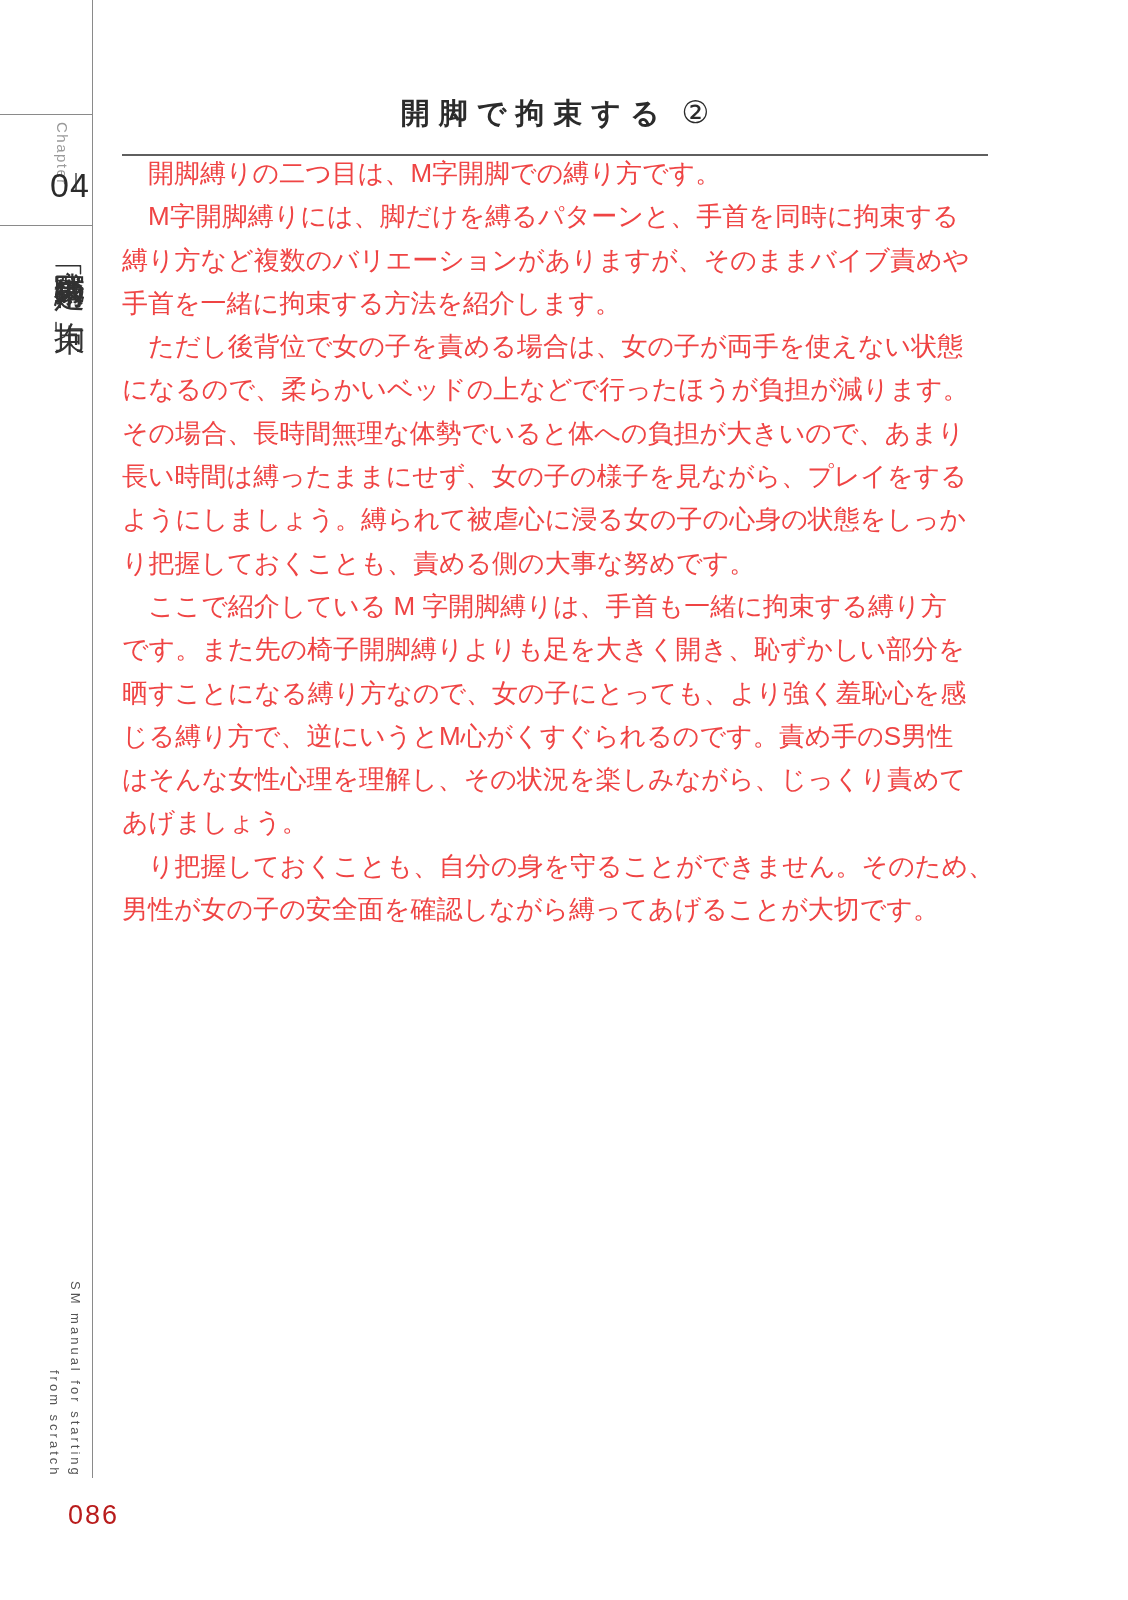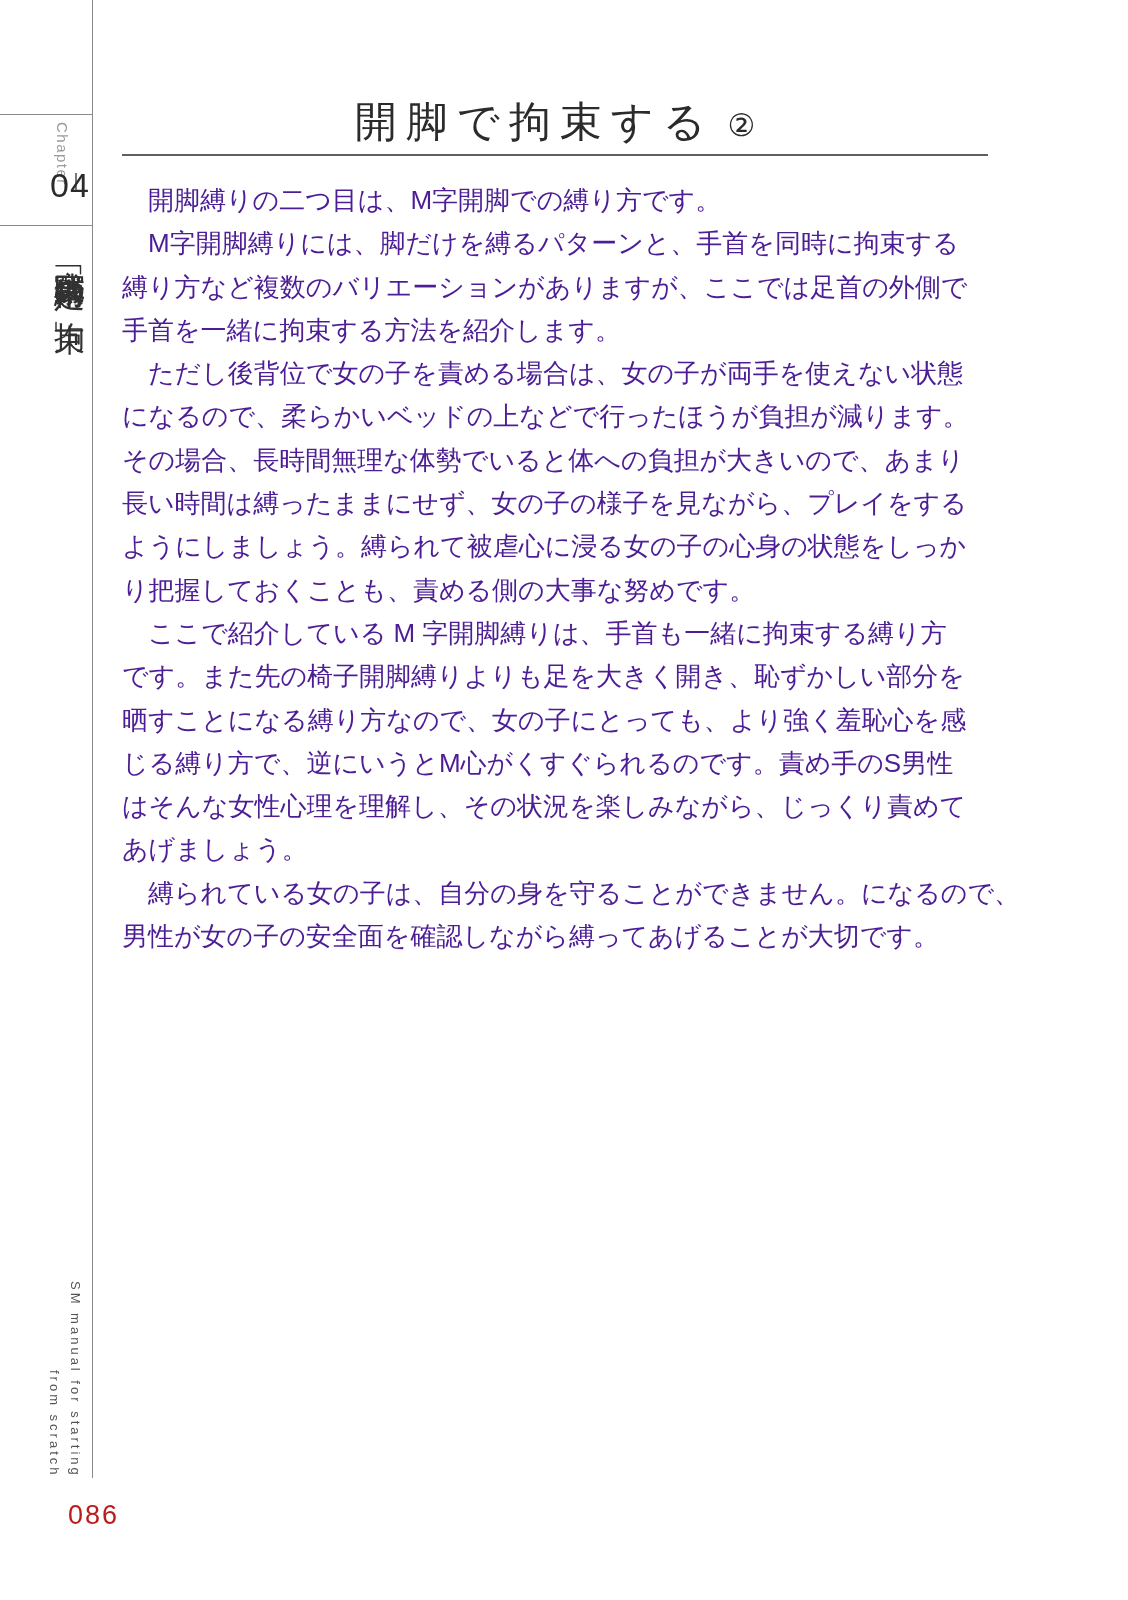--- a/index.html
+++ b/index.html
@@ -80,43 +80,43 @@
   .main-title {
     position: absolute;
     left: 122px; top: 94px;
     width: 866px;
     margin: 0;
     text-align: center;
     color: #2b2b2b;
     white-space: nowrap;
   }
   .main-title .title-text {
-    font-size: 42px;
-    font-weight: normal;
+    font-size: 29px;
+    font-weight: bold;
     letter-spacing: 9px;
   }
   .main-title .title-badge {
     font-size: 31px;
     font-weight: normal;
     margin-left: 4px;
     letter-spacing: 0;
   }
   .title-rule {
     position: absolute;
     left: 122px; top: 154px;
     width: 866px; height: 2px;
     background: #5f5f5f;
   }
   .body-text {
     position: absolute;
-    left: 122px; top: 179px;
+    left: 122px; top: 152px;
     width: 872px;
     font-size: 26px;
     line-height: 43.3px;
-    color: #4c1d95;
+    color: #ef4444;
   }
   .body-text p {
     margin: 0;
     white-space: pre;
   }
 </style>
 </head>
 <body>
 
 <div class="page">
@@ -138,31 +138,31 @@
 
   <h1 class="main-title">
     <span class="title-text">開脚で拘束する</span>
     <span class="title-badge">②</span>
   </h1>
   <div class="title-rule"></div>
 
   <div class="body-text">
     <p>　開脚縛りの二つ目は、M字開脚での縛り方です。</p>
     <p>　M字開脚縛りには、脚だけを縛るパターンと、手首を同時に拘束する
-縛り方など複数のバリエーションがありますが、ここでは足首の外側で
+縛り方など複数のバリエーションがありますが、そのままバイブ責めや
 手首を一緒に拘束する方法を紹介します。</p>
     <p>　ただし後背位で女の子を責める場合は、女の子が両手を使えない状態
 になるので、柔らかいベッドの上などで行ったほうが負担が減ります。
 その場合、長時間無理な体勢でいると体への負担が大きいので、あまり
 長い時間は縛ったままにせず、女の子の様子を見ながら、プレイをする
 ようにしましょう。縛られて被虐心に浸る女の子の心身の状態をしっか
 り把握しておくことも、責める側の大事な努めです。</p>
     <p>　ここで紹介している M 字開脚縛りは、手首も一緒に拘束する縛り方
 です。また先の椅子開脚縛りよりも足を大きく開き、恥ずかしい部分を
 晒すことになる縛り方なので、女の子にとっても、より強く羞恥心を感
 じる縛り方で、逆にいうとM心がくすぐられるのです。責め手のS男性
 はそんな女性心理を理解し、その状況を楽しみながら、じっくり責めて
 あげましょう。</p>
-    <p>　縛られている女の子は、自分の身を守ることができません。になるので、
+    <p>　り把握しておくことも、自分の身を守ることができません。そのため、
 男性が女の子の安全面を確認しながら縛ってあげることが大切です。</p>
   </div>
 
 </div>
 
 </body></html>

